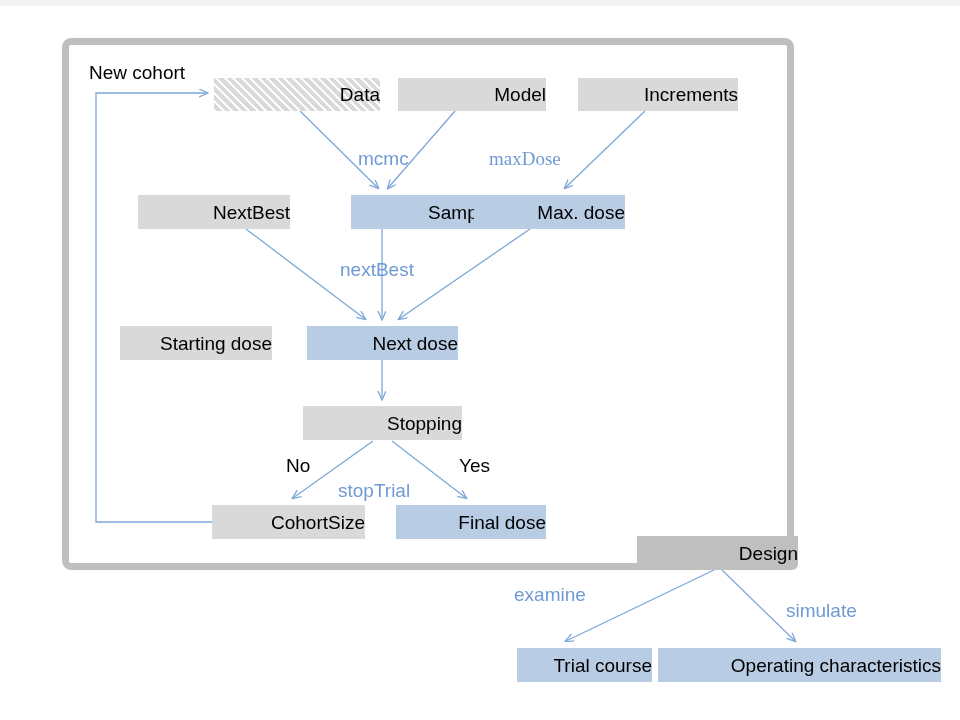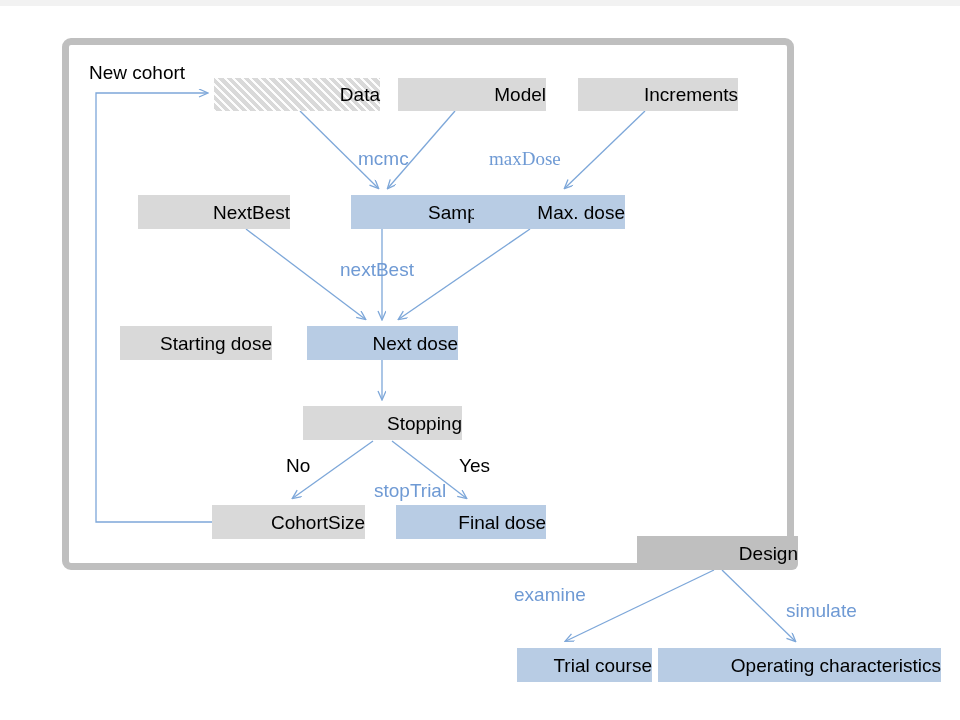--- a/index.html
+++ b/index.html
@@ -184,21 +184,21 @@
   <div class="label black" style="left:89px;top:63px;">New cohort</div>
 
   <div class="label blue" style="left:358px;top:149px;">mcmc</div>
 
   <div class="label blue" style="left:489px;top:149px;font-family:Liberation Serif, serif;">maxDose</div>
 
   <div class="label blue" style="left:340px;top:260px;">nextBest</div>
 
   <div class="label black" style="left:286px;top:456px;">No</div>
 
-  <div class="label blue" style="left:338px;top:481px;margin-left:36px;">stopTrial</div>
+  <div class="label blue" style="left:338px;top:481px;">stopTrial</div>
 
   <div class="label black" style="left:459px;top:456px;">Yes</div>
 
   <div class="label blue" style="left:514px;top:585px;">examine</div>
 
   <div class="label blue" style="left:786px;top:601px;">simulate</div>
 
 </div>
 
 </body></html>

